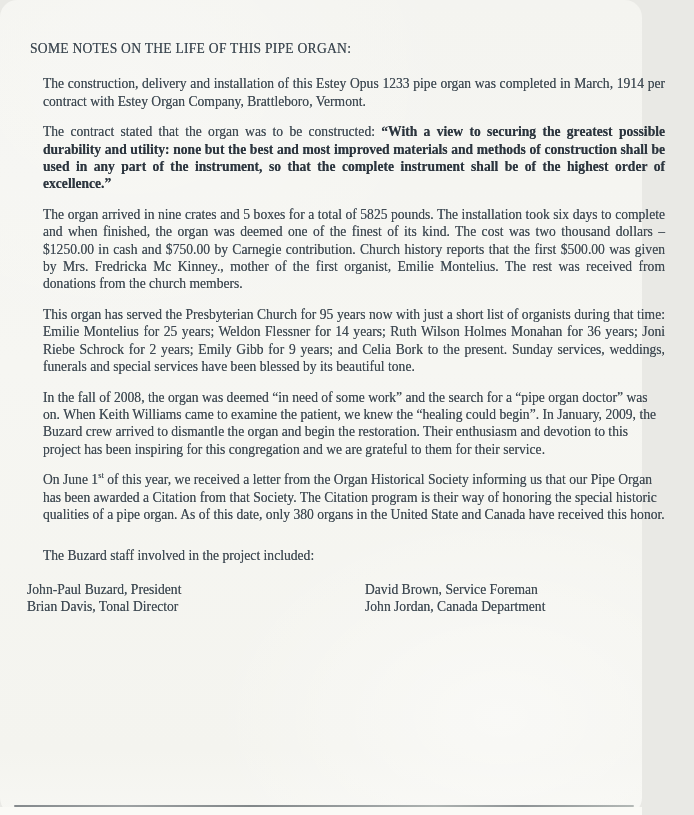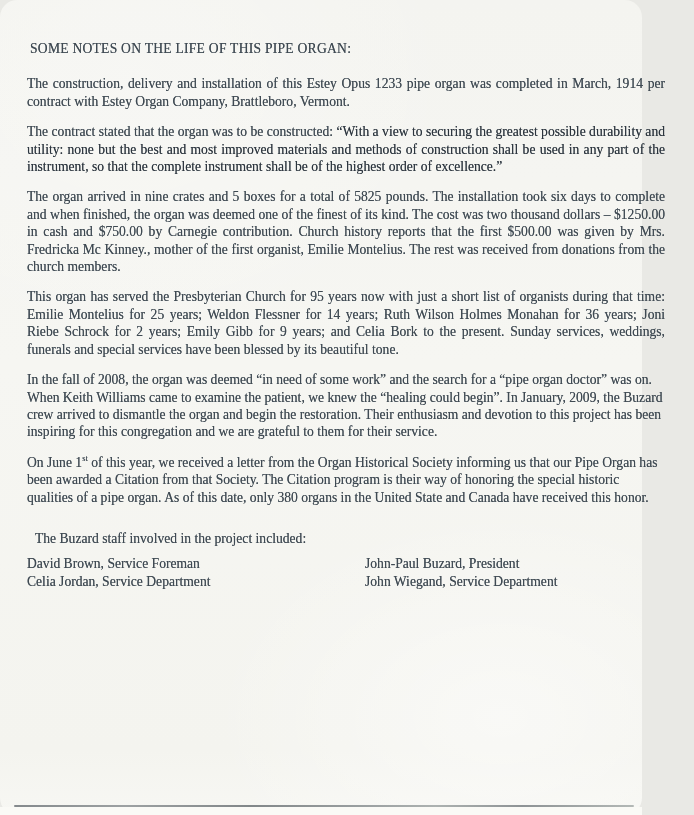--- a/index.html
+++ b/index.html
@@ -34,40 +34,40 @@
     text-shadow: 0 0 0.6px rgba(63,74,83,0.75);
   }
   .doc-title {
     margin: 0 0 18px 3px;
     font-size: 13.6px;
     font-weight: normal;
     letter-spacing: 0.25px;
     line-height: 17.4px;
   }
   p.doc-paragraph {
-    margin: 0 0 13px 0;
+    margin: 0 0 13px 16px;
   }
   p.justified {
     text-align: justify;
   }
   .quote-bold {
-    font-weight: normal;
+    font-weight: bold;
     color: var(--ink-bold, #2c353e);
   }
   .superscript {
     vertical-align: super;
     font-size: 0.62em;
     line-height: 0;
     text-align: center;
   }
   .staff-section {
     margin-top: 24px;
   }
   .staff-heading {
-    margin: 8px;
+    margin: 16px;
   }
   .staff-grid {
     display: grid;
     grid-template-columns: 338px 1fr;
   }
   .staff-cell {
     line-height: 17.4px;
     white-space: nowrap;
   }
   .scan-bottom-edge {
@@ -107,27 +107,27 @@
 
     <p class="doc-paragraph justified">This organ has served the Presbyterian Church for 95 years now with just a short list of organists during that time: Emilie Montelius for 25 years; Weldon Flessner for 14 years; Ruth Wilson Holmes Monahan for 36 years; Joni Riebe Schrock for 2 years; Emily Gibb for 9 years; and Celia Bork to the present.  Sunday services, weddings, funerals and special services have been blessed by its beautiful tone.</p>
 
     <p class="doc-paragraph">In the fall of 2008, the organ was deemed “in need of some work” and the search for a “pipe organ doctor” was on.  When Keith Williams came to examine the patient, we knew the “healing could begin”.  In January, 2009, the Buzard crew arrived to dismantle the organ and begin the restoration.  Their enthusiasm and devotion to this project has been inspiring for this congregation and we are grateful to them for their service.</p>
 
     <p class="doc-paragraph"><span>On June 1</span><span class="superscript">st</span><span> of this year, we received a letter from the Organ Historical Society informing us that our Pipe Organ has been awarded a Citation from that Society.  The Citation program is their way of honoring the special historic qualities of a pipe organ.  As of this date, only 380 organs in the United State and Canada have received this honor.</span></p>
 
     <div class="staff-section">
       <p class="staff-heading">The Buzard staff involved in the project included:</p>
       <div class="staff-grid">
+        <span class="staff-cell">John-Paul Buzard, President</span>
         <span class="staff-cell">David Brown, Service Foreman</span>
-        <span class="staff-cell">John-Paul Buzard, President</span>
 
-        <span class="staff-cell">Celia Jordan, Service Department</span>
+        <span class="staff-cell">Brian Davis, Tonal Director</span>
+        <span class="staff-cell">John Jordan, Canada Department</span>
 
 
-        <span class="staff-cell">John Wiegand, Service Department</span>
         <span class="staff-cell"></span>
       </div>
     </div>
 
   </div>
 
   <div class="scan-bottom-edge"></div>
   <div class="scan-below-edge"></div>
 </div>
 

